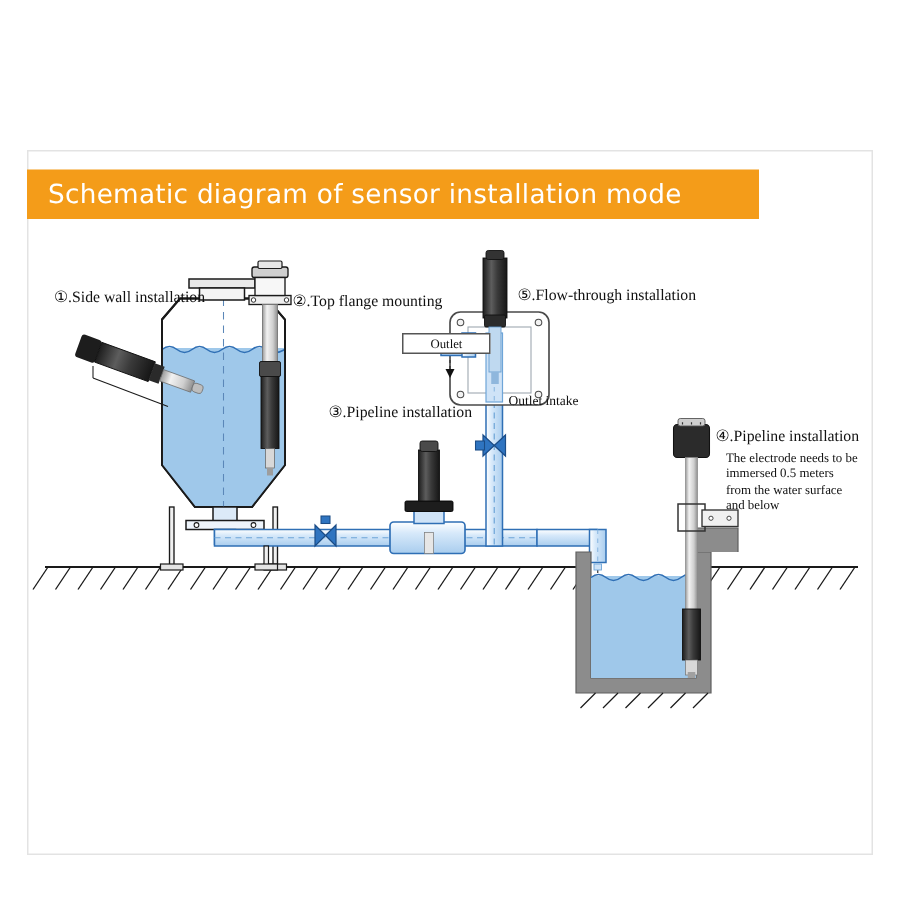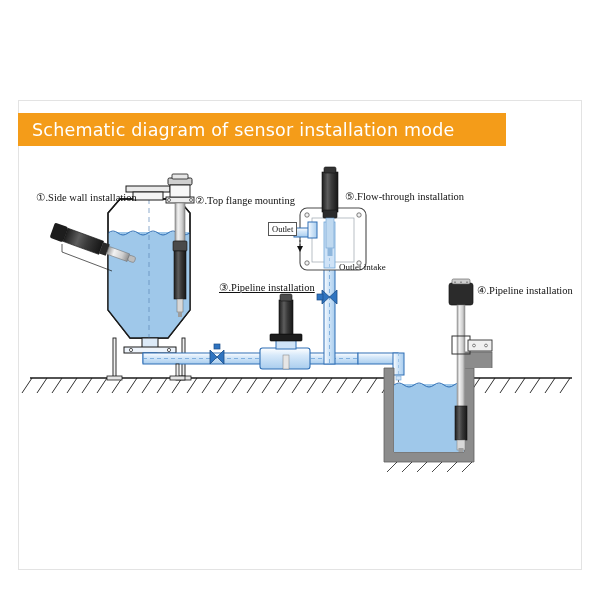--- a/index.html
+++ b/index.html
@@ -266,25 +266,26 @@
       <rect x="457" y="440" width="8" height="10" fill="#d8d8d8" stroke="#777" stroke-width=".5"></rect>
       <rect x="458.5" y="448" width="5" height="4" fill="#a0a0a0"></rect>
     </g>
 
   </svg>
 
   <div class="lbl" style="left:20px;top:191px;margin-left:16px;">①.Side wall installation</div>
 
   <div class="lbl" style="left:195px;top:194px;">②.Top flange mounting</div>
 
-  <div class="lbl" style="left:219px;top:281px;text-decoration:underline;">③.Pipeline installation</div>
+  <div class="lbl" style="left:219px;top:268px;">③.Pipeline installation</div>
 
   <div class="lbl" style="left:477px;top:284px;">④.Pipeline installation</div>
 
   <div class="lbl" style="left:345px;top:190px;font-family:Liberation Serif, serif;">⑤.Flow-through installation</div>
 
-  <div class="lbl" style="left:268px;top:222px;padding:1px 3px;
+  <div class="lbl" style="left:268px;top:222px;padding:1px 18px;
               border:1px solid #555;background:#fff;font-size:8.5px;">Outlet</div>
 
   <div class="lbl" style="left:339px;top:262px;font-size:9px;">Outlet intake</div>
 
+  <div class="note" style="left:484px;top:300px;">The electrode needs to be immersed 0.5 meters from the water surface and below</div>
 
 </div>
 
 </body></html>

